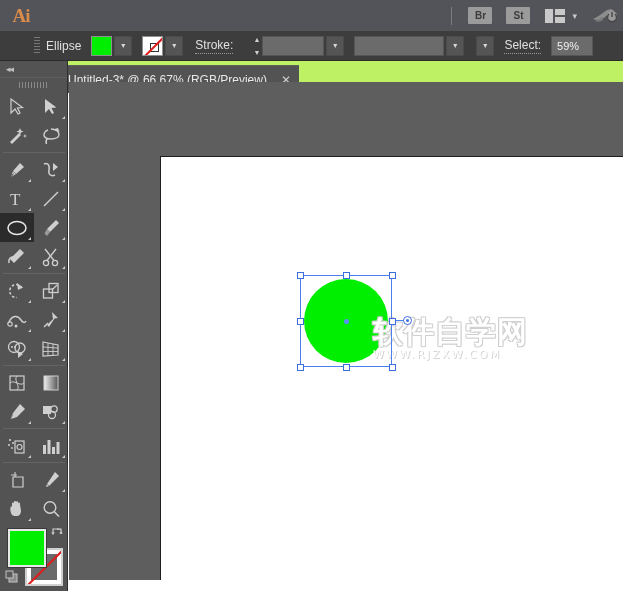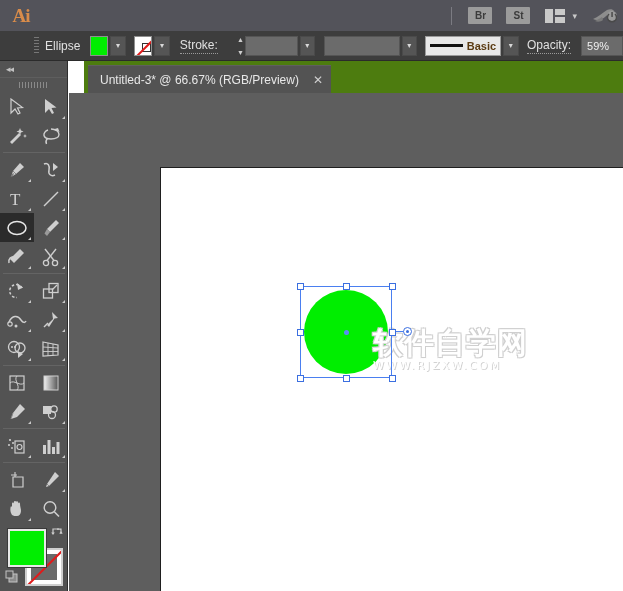--- a/index.html
+++ b/index.html
@@ -86,22 +86,22 @@
   }
   .brush-line { flex:1; height:3px; background:#111; margin-right:4px; }
   .brush-lbl { font-size:11px; color:#5a3a12; font-weight:bold; }
   .opacity-val {
     height:20px; min-width:42px; background:#6b6b6b; border:1px solid #555;
     color:#efefef; font-size:11px; line-height:18px; padding:0 5px;
   }
 
   
   .tabstrip {
-    position:absolute; left:84px; top:61px; right:0; height:32px;
-    background:#4d7c0f;
+    position:absolute; left:52px; top:61px; right:0; height:32px;
+    background:#bef264;
   }
   .doc-tab {
     position:absolute; left:4px; top:4px; height:28px;
     background:#535353; display:flex; align-items:center;
     padding:0 8px 0 12px; border-top:1px solid #5f5f5f;
   }
   .doc-tab-title { font-size:12px; color:#e8e8e8; white-space:nowrap; }
   .tab-close { margin-left:14px; font-size:12px; color:#cfcfcf; line-height:1; }
 
   
@@ -150,21 +150,21 @@
   }
   .strokesw::after {
     content:""; position:absolute; left:-8px; top:16px; width:54px; height:2px;
     background:#e01b1b; transform:rotate(-45deg);
   }
   .swapic { position:absolute; right:4px; top:1px; width:14px; height:14px; }
   .defaultic { position:absolute; left:4px; top:43px; width:16px; height:16px; }
 
   
   .canvas-area {
-    position:absolute; left:69px; top:93px; width:554px; height:498px;
+    position:absolute; left:69px; top:82px; width:554px; height:498px;
     background:#5e5e5e; overflow:hidden;
   }
   .artboard {
     position:absolute; left:91px; top:74px; width:480px; height:425px;
     background:#ffffff; border:1px solid #1f1f1f;
   }
   
   .ellipse {
     position:absolute; left:0; top:0; border-radius:50%;
     background:#00ee00;
@@ -246,27 +246,23 @@
     <div class="spin">
         <span>▲</span>
         <span>▼</span>
       </div>
     <div class="field w60"></div>
     <div class="dd">▾</div>
     <div style="width:10px"></div>
     <div class="field w88"></div>
     <div class="dd">▾</div>
     <div style="width:10px"></div>
-    <div class="brush-box">
-      <span class="brush-line"></span>
-      <span class="brush-lbl">Basic</span>
-    </div>
     <div class="dd">▾</div>
     <div style="width:10px"></div>
-    <div class="cb-label dotted">Opacity:</div>
+    <div class="cb-label dotted">Select:</div>
     <div class="opacity-val">59%</div>
   </div>
 
   <div class="tabstrip">
     <div class="doc-tab">
       <span class="doc-tab-title">Untitled-3* @ 66.67% (RGB/Preview)</span>
       <span class="tab-close">✕</span>
     </div>
   </div>
 

